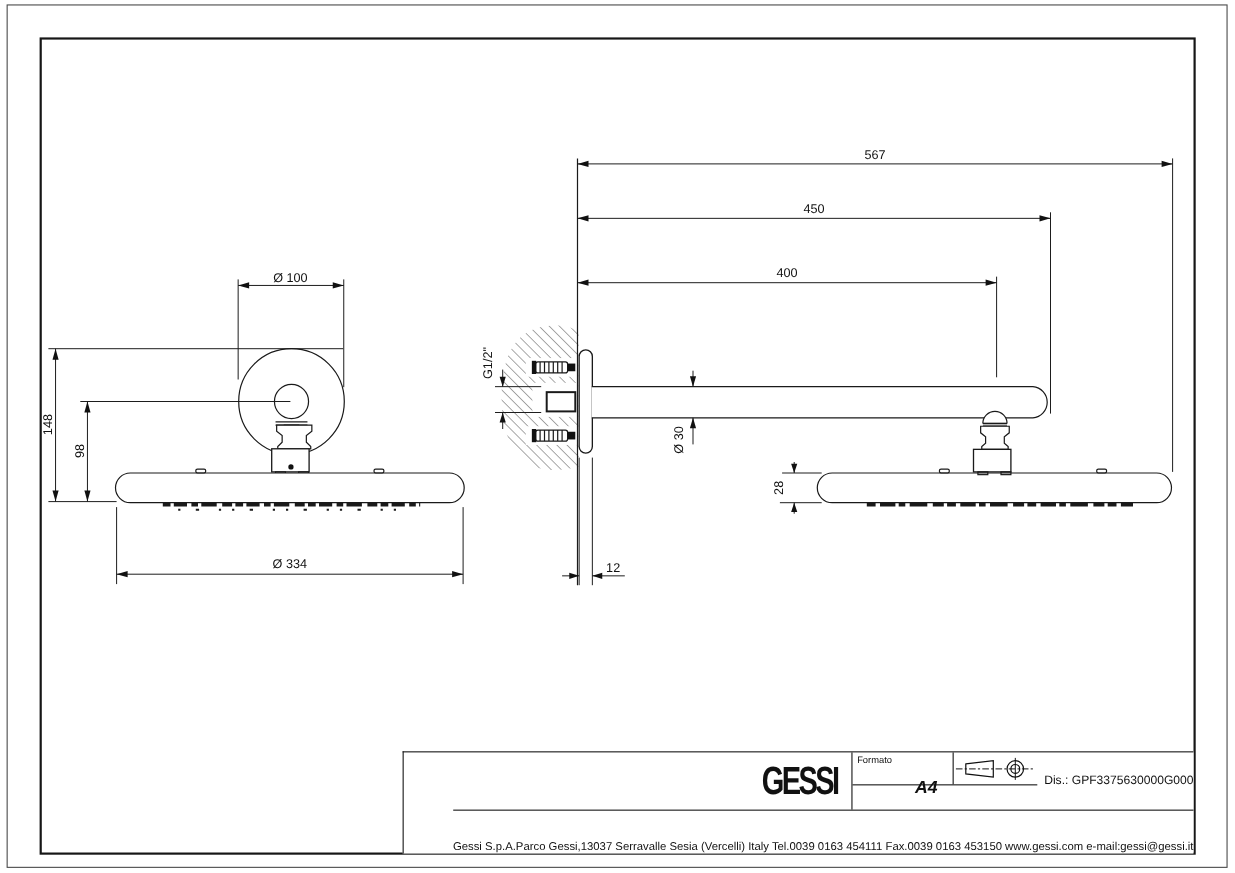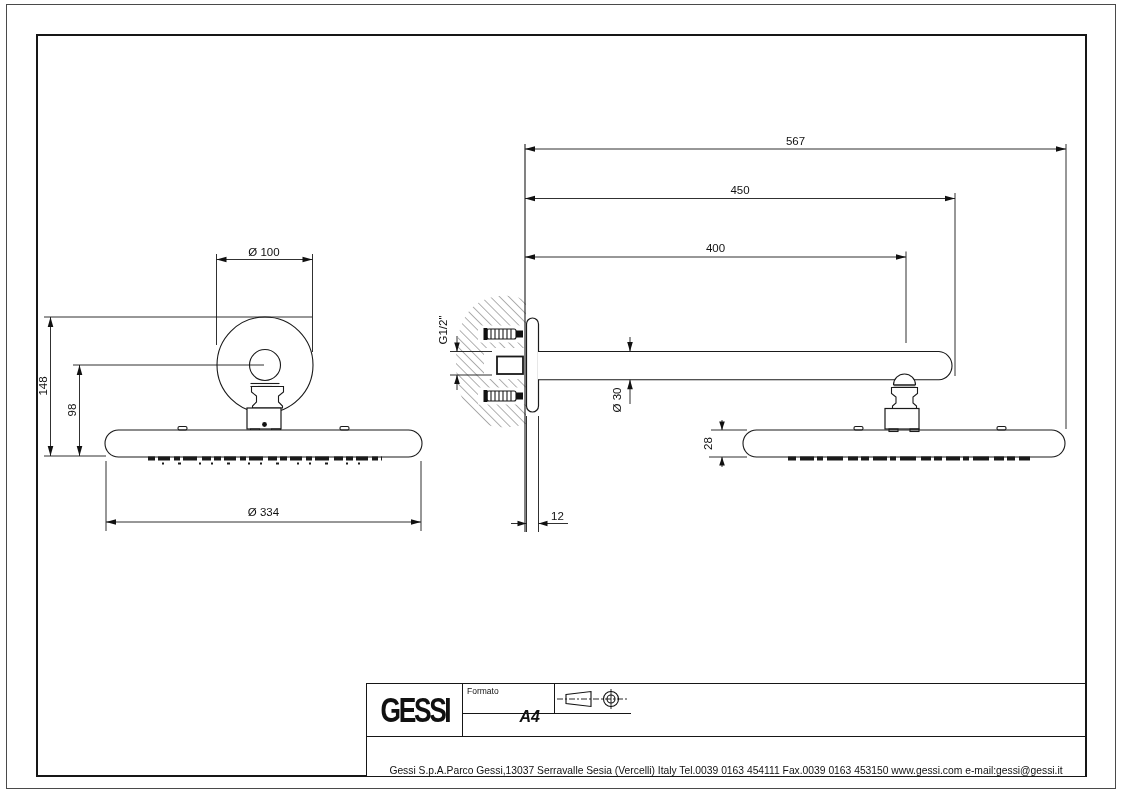--- a/index.html
+++ b/index.html
@@ -8,21 +8,21 @@
     font-family:"Liberation Sans", sans-serif;color:#111;overflow:hidden;
   }
   .outer-border{position:absolute;left:6px;top:4px;width:1110px;height:785px;border:1px solid #4a4a4a;box-sizing:border-box;}
   .inner-border{position:absolute;left:36px;top:34px;width:1051px;height:743px;border:2px solid #161616;box-sizing:border-box;}
   svg text{font-family:"Liberation Sans", sans-serif;fill:#111;}
   .dimtxt{font-size:11.5px;}
   
   .title-block{
     position:absolute;left:366px;top:683px;width:719px;height:93px;
     box-sizing:border-box;border:1px solid #161616;border-right:none;border-bottom:none;
-    display:flex;flex-direction:column;background:#fff;
+    display:flex;flex-direction:column;background:#fff;align-items:flex-end;
   }
   .tb-top{display:flex;height:52px;box-sizing:border-box;}
   .tb-logo-cell{width:96px;box-sizing:border-box;border-right:1px solid #161616;display:flex;align-items:center;justify-content:center;}
   .gessi-logo{
     font-weight:900;font-size:33px;letter-spacing:-3px;
     transform:scaleY(1.08) scaleX(0.80);transform-origin:center;
     font-family:"Liberation Sans", sans-serif;
   }
   .tb-center-cell{width:452px;box-sizing:border-box;border-right:1px solid #161616;display:flex;flex-direction:column;}
   .tb-title-row{height:30px;box-sizing:border-box;border-bottom:1px solid #161616;display:flex;align-items:center;justify-content:center;}
@@ -226,19 +226,22 @@
           <div class="tb-symbol-cell">
             <svg width="76" height="28" viewBox="0 0 76 28">
               <line x1="2" y1="14" x2="74" y2="14" stroke="#111" stroke-width="0.9" stroke-dasharray="6 2 2 2"></line>
               <path d="M11,9.5 L36,6.5 L36,21.5 L11,18.5 Z" fill="none" stroke="#111" stroke-width="1.1"></path>
               <circle cx="56" cy="14" r="7.5" fill="none" stroke="#111" stroke-width="1.1"></circle>
               <circle cx="56" cy="14" r="4" fill="none" stroke="#111" stroke-width="1.1"></circle>
               <line x1="56" y1="4" x2="56" y2="24" stroke="#111" stroke-width="0.9"></line>
             </svg>
           </div>
         </div>
+        <div class="tb-dis-row">
+          <span class="tb-dis">Dis.: GPF3375630000G000</span>
+        </div>
       </div>
     </div>
     <div class="tb-address-row">
       <span class="tb-address">Gessi S.p.A.Parco Gessi,13037 Serravalle Sesia (Vercelli) Italy Tel.0039 0163 454111 Fax.0039 0163 453150 www.gessi.com e-mail:gessi@gessi.it</span>
     </div>
   </div>
 </div>
 
 </body></html>

